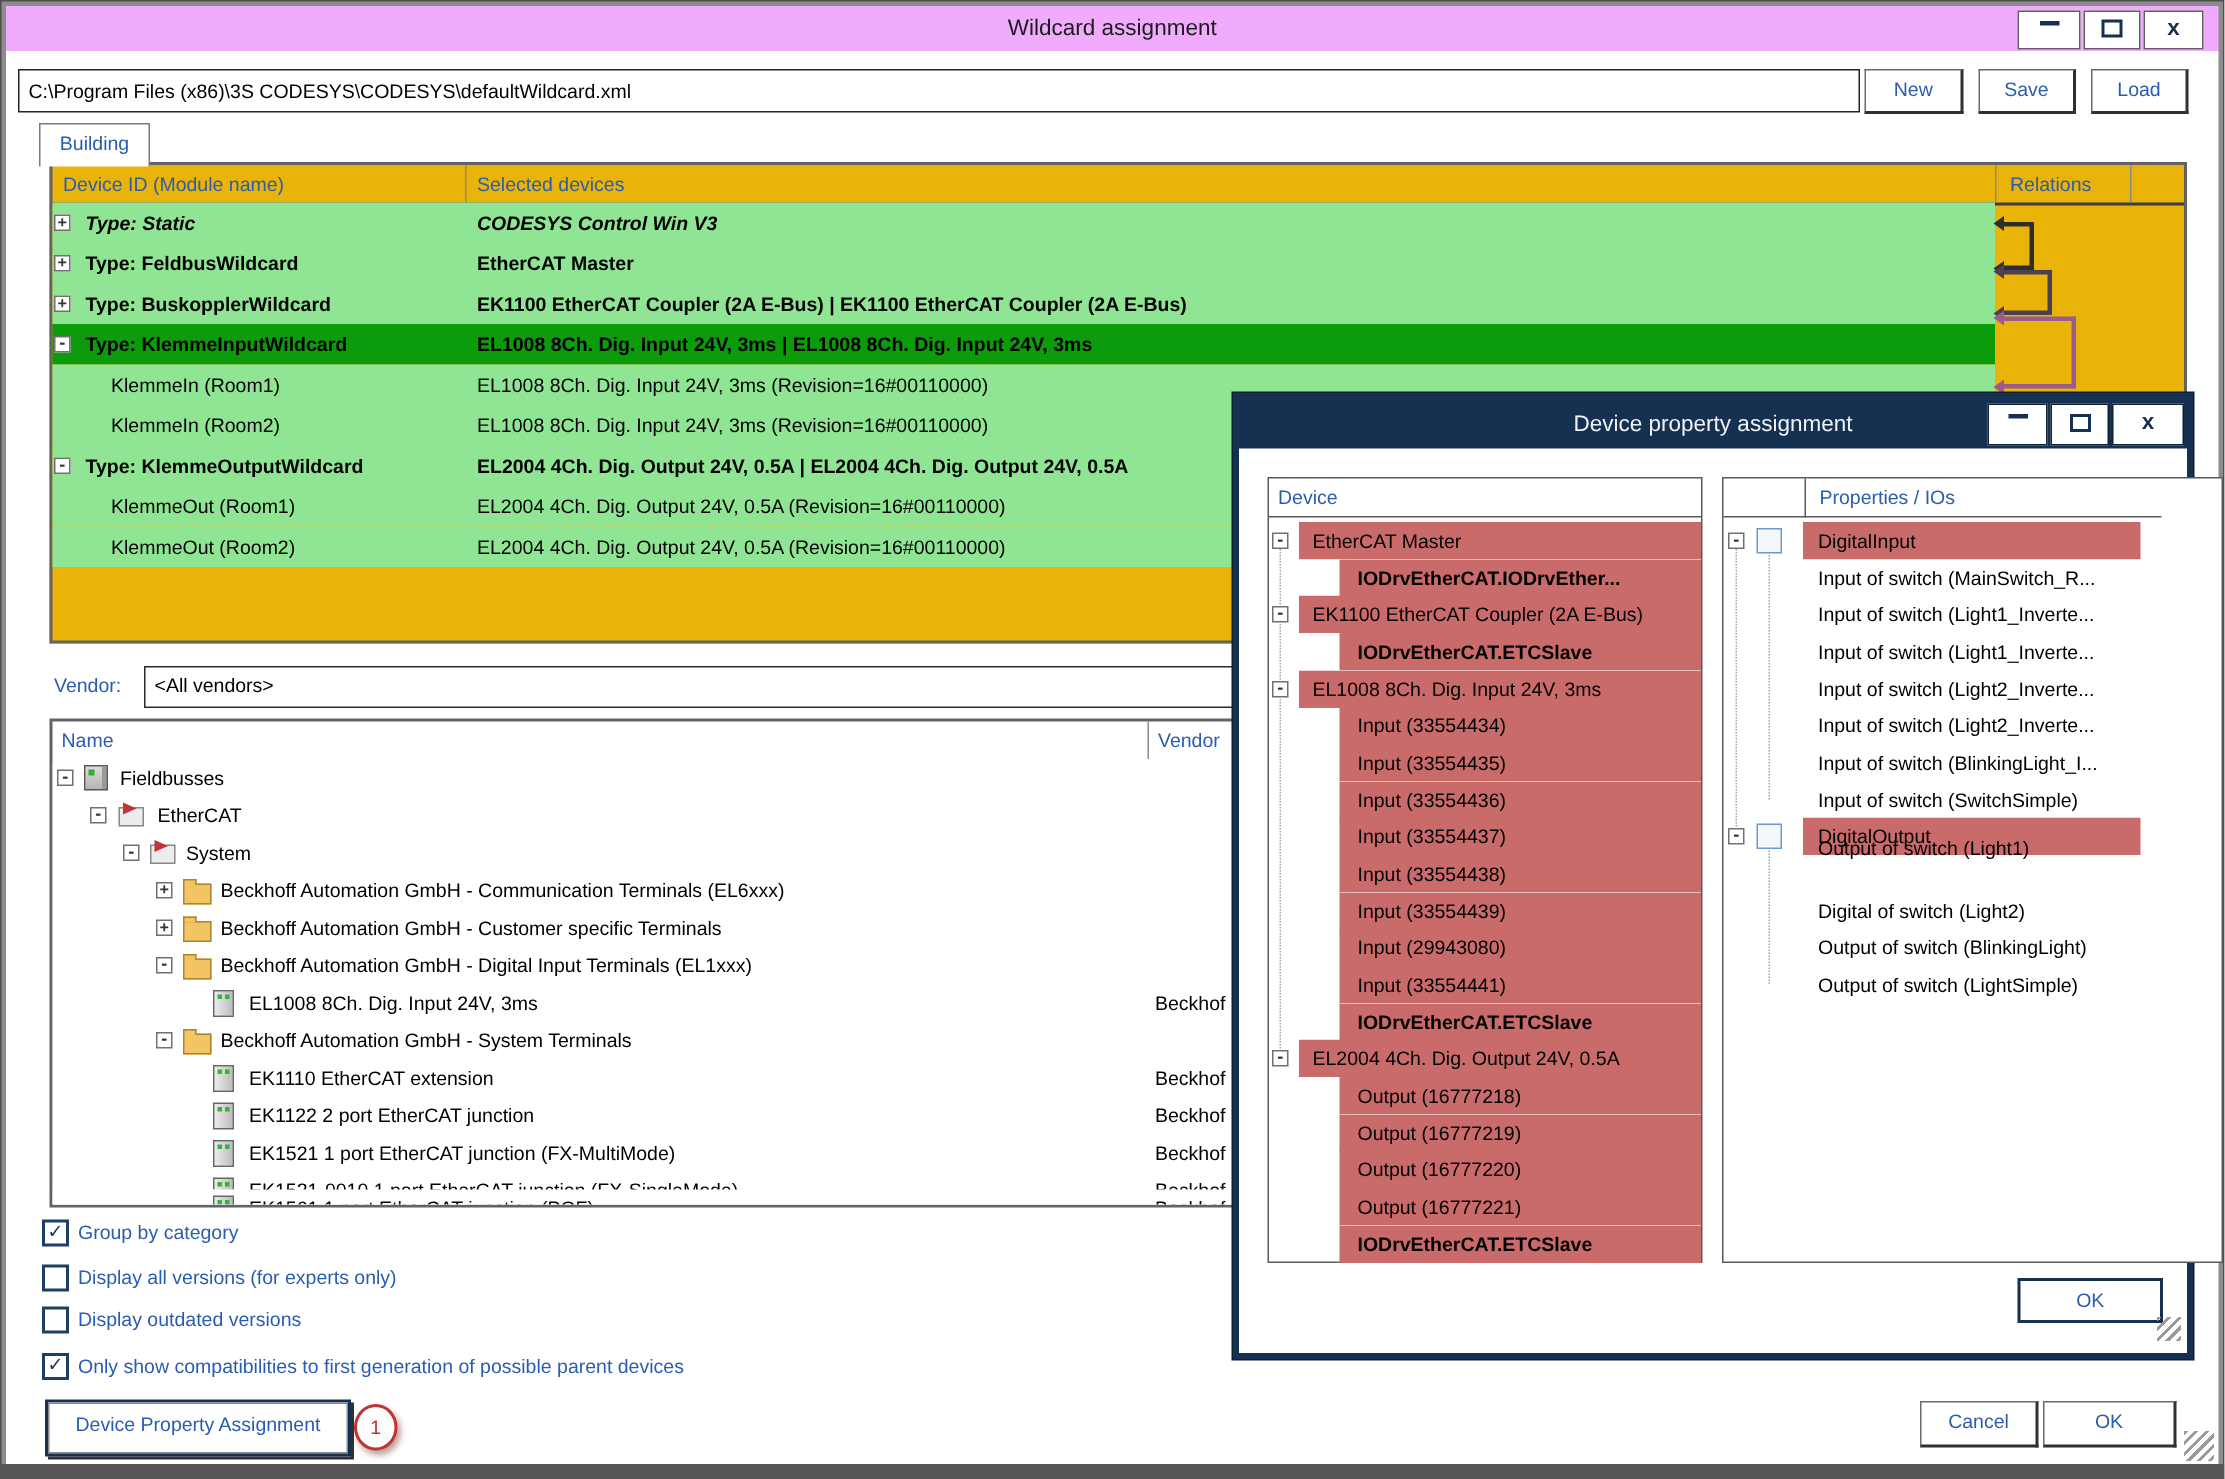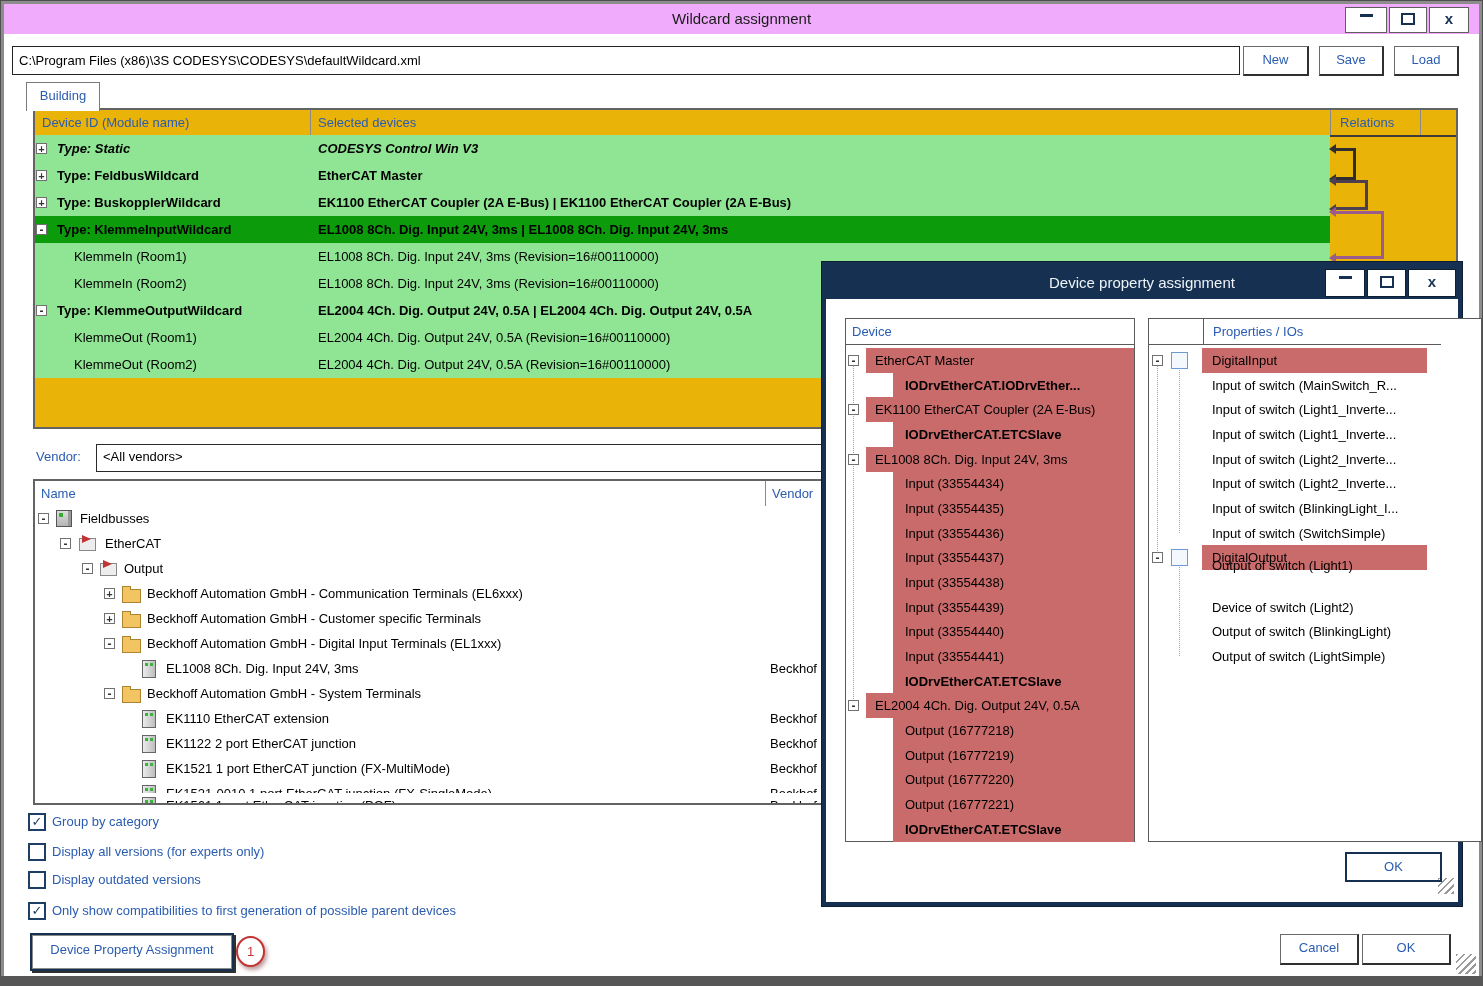--- a/index.html
+++ b/index.html
@@ -185,21 +185,21 @@
       <span class="cell" style="left:45px;">Fieldbusses</span>
     </div>
     <div class="cat-row" style="top:50px;">
       <span class="exp" style="left:25px;top:7px;">-</span>
       <span class="ico ico-ecat" style="left:44px;"></span>
       <span class="cell" style="left:70px;">EtherCAT</span>
     </div>
     <div class="cat-row" style="top:75px;">
       <span class="exp" style="left:47px;top:7px;">-</span>
       <span class="ico ico-ecat" style="left:65px;"></span>
-      <span class="cell" style="left:89px;">Output</span>
+      <span class="cell" style="left:89px;">System</span>
     </div>
     <div class="cat-row" style="top:100px;">
       <span class="exp" style="left:69px;top:7px;">+</span>
       <span class="ico ico-folder" style="left:87px;"></span>
       <span class="cell" style="left:112px;">Beckhoff Automation GmbH - Communication Terminals (EL6xxx)</span>
     </div>
     <div class="cat-row" style="top:125px;">
       <span class="exp" style="left:69px;top:7px;">+</span>
       <span class="ico ico-folder" style="left:87px;"></span>
       <span class="cell" style="left:112px;">Beckhoff Automation GmbH - Customer specific Terminals</span>
@@ -327,21 +327,21 @@
       <div class="ptrow" style="top:251px;width:288px;">
         <span class="redband" style="left:47px;width:241px;"></span>
         <span class="cell" style="left:59px;">Input (33554438)</span>
       </div>
       <div class="ptrow" style="top:276px;width:288px;">
         <span class="redband" style="left:47px;width:241px;"></span>
         <span class="cell" style="left:59px;">Input (33554439)</span>
       </div>
       <div class="ptrow" style="top:300px;width:288px;">
         <span class="redband" style="left:47px;width:241px;"></span>
-        <span class="cell" style="left:59px;">Input (33554440)</span>
+        <span class="cell" style="left:59px;">Input (29943080)</span>
       </div>
       <div class="ptrow" style="top:325px;width:288px;">
         <span class="redband" style="left:47px;width:241px;"></span>
         <span class="cell" style="left:59px;">Input (33554441)</span>
       </div>
       <div class="ptrow" style="top:350px;width:288px;">
         <span class="redband" style="left:47px;width:241px;"></span>
         <span class="cell" style="left:59px;font-weight:bold;">IODrvEtherCAT.ETCSlave</span>
       </div>
       <div class="ptrow" style="top:374px;width:288px;">
@@ -410,21 +410,21 @@
       <div class="ptrow" style="top:226px;width:292px;">
         <span class="redband" style="left:53px;width:225px;"></span>
         <span class="exp" style="left:3px;top:7px;">-</span>
         <span class="pd-chk" style="left:22px;"></span>
         <span class="cell" style="left:63px;">DigitalOutput</span>
       </div>
       <div class="ptrow" style="top:234px;width:292px;">
         <span class="cell" style="left:63px;">Output of switch (Light1)</span>
       </div>
       <div class="ptrow" style="top:276px;width:292px;">
-        <span class="cell" style="left:63px;">Device of switch (Light2)</span>
+        <span class="cell" style="left:63px;">Digital of switch (Light2)</span>
       </div>
       <div class="ptrow" style="top:325px;width:292px;">
         <span class="cell" style="left:63px;">Output of switch (LightSimple)</span>
       </div>
       <div class="ptrow" style="top:300px;width:292px;">
         <span class="cell" style="left:63px;">Output of switch (BlinkingLight)</span>
       </div>
     </div>
 
     <div id="pd-ok"><span>OK</span></div>

